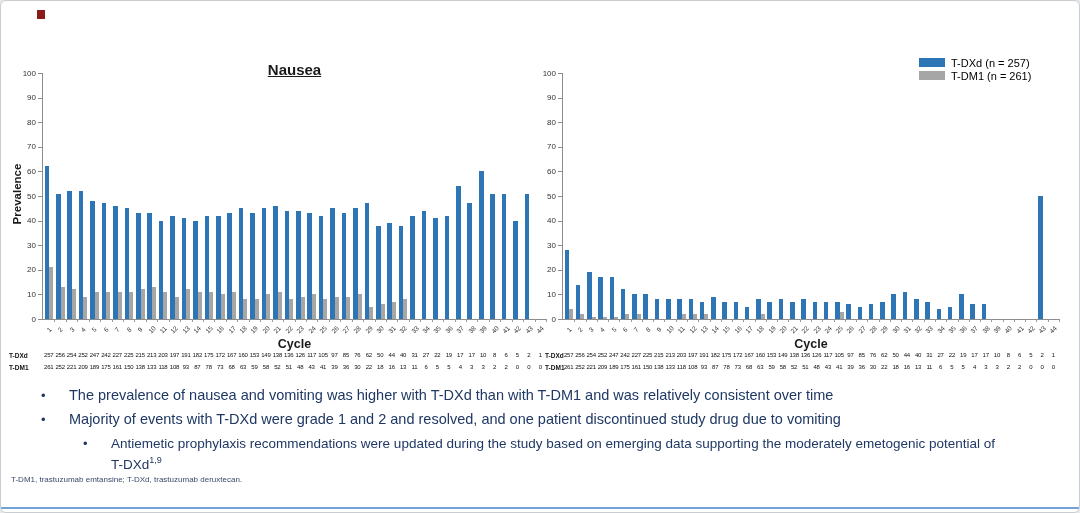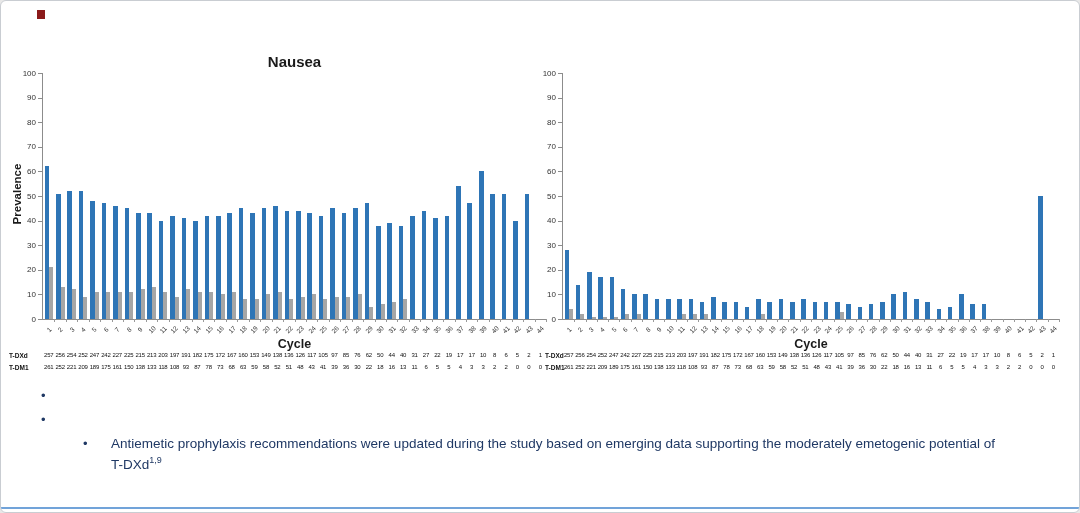--- a/index.html
+++ b/index.html
@@ -37,23 +37,33 @@
   .footnotes { position:absolute; left:10px; top:474px; width:1050px; font-size:8px;
                line-height:10px; color:#3a4a6b; }
   .fn-italic { font-style:italic; }
 </style>
 </head>
 <body>
 
 <div class="slide">
   <div class="red-square"></div>
 
+  <div class="legend">
+    <div class="legend-row">
+      <span class="legend-swatch" style="background: rgb(46, 117, 182);"></span>
+      <span class="legend-label">T-DXd (n = 257)</span>
+    </div>
+    <div class="legend-row">
+      <span class="legend-swatch" style="background: rgb(166, 166, 166);"></span>
+      <span class="legend-label">T-DM1 (n = 261)</span>
+    </div>
+  </div>
 
   <div id="chart-layer">
-      <div class="chart-title" style="left: 42px; top: 52px; width: 503px;">Nausea</div>
+      <div class="chart-title" style="left: 42px; top: 60px; width: 503px; text-decoration: underline;">Nausea</div>
       <div class="yaxis-title" style="left: -107px; top: 187px; width: 246px; transform: rotate(-90deg);">Prevalence</div>
       <div class="axis-line" style="left: 41px; top: 72px; width: 1px; height: 246px;"></div>
       <div class="axis-line" style="left: 37px; top: 318px; width: 508px; height: 1px;"></div>
       <div class="ytick" style="left: 37px; top: 318px;"></div>
       <div class="ytick-label" style="left: 15px; top: 313.5px;">0</div>
       <div class="ytick" style="left: 37px; top: 293.4px;"></div>
       <div class="ytick-label" style="left: 15px; top: 288.9px;">10</div>
       <div class="ytick" style="left: 37px; top: 268.8px;"></div>
       <div class="ytick-label" style="left: 15px; top: 264.3px;">20</div>
       <div class="ytick" style="left: 37px; top: 244.2px;"></div>
@@ -578,27 +588,30 @@
       <div class="risk-num" style="left: 999.636px; top: 363px; width: 15.2727px;">2</div>
       <div class="risk-num" style="left: 1010.91px; top: 363px; width: 15.2727px;">2</div>
       <div class="risk-num" style="left: 1022.18px; top: 363px; width: 15.2727px;">0</div>
       <div class="risk-num" style="left: 1033.45px; top: 363px; width: 15.2727px;">0</div>
       <div class="risk-num" style="left: 1044.73px; top: 363px; width: 15.2727px;">0</div>
     </div>
 
   <div class="bullets">
     <div class="bullet">
       <span class="dot">•</span>
+      <span class="txt">The prevalence of nausea and vomiting was higher with T-DXd than with T-DM1 and was relatively consistent over time</span>
     </div>
     <div class="bullet">
       <span class="dot">•</span>
+      <span class="txt">Majority of events with T-DXd were grade 1 and 2 and resolved, and one patient discontinued study drug due to vomiting</span>
     </div>
     <div class="bullet sub">
       <span class="dot">•</span>
       <span class="txt"><span>Antiemetic prophylaxis recommendations were updated during the study based on emerging data supporting the moderately emetogenic potential of T-DXd</span><sup>1,9</sup></span>
     </div>
   </div>
 
   <div class="footnotes">
+    <div>T-DM1, trastuzumab emtansine; T-DXd, trastuzumab deruxtecan.</div>
   </div>
 
   <div class="bottom-line"></div>
 </div>
 
 </body></html>

